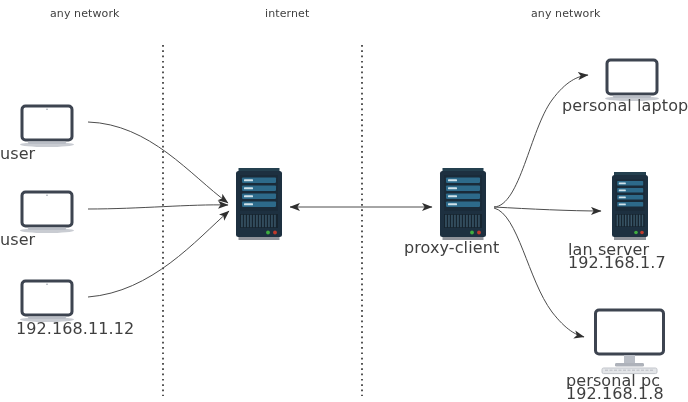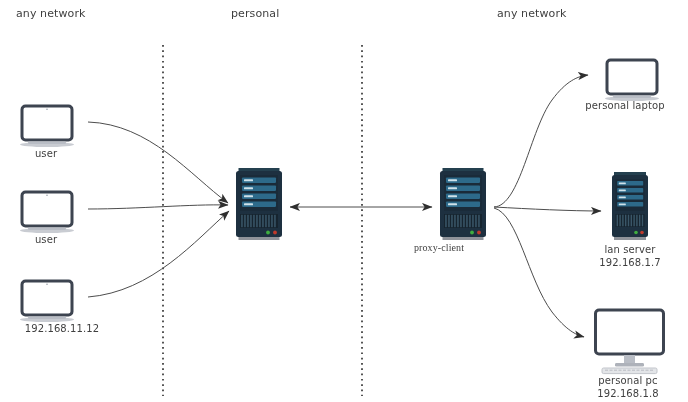--- a/index.html
+++ b/index.html
@@ -29,25 +29,26 @@
     width: 688px;
     height: 402px;
     display: block;
   }
   .zone-label {
     position: absolute;
     font-size: 11px;
     color: #3f3f3f;
     white-space: nowrap;
     letter-spacing: 0.1px;
+    margin-left: 34px;
   }
   .node-caption {
     position: absolute;
-    text-align: center;
-    font-size: 10px;
+    text-align: left;
+    font-size: 16px;
     line-height: 13px;
     color: #3f3f3f;
     white-space: nowrap;
     letter-spacing: 0.1px;
   }
   .node-caption .cap-name {
     display: block;
   }
   .node-caption .cap-ip {
     display: block;
@@ -238,37 +239,37 @@
         <rect x="38" y="59.6" width="3" height="1.3"></rect>
         <rect x="42.5" y="59.6" width="3" height="1.3"></rect>
         <rect x="47" y="59.6" width="3" height="1.3"></rect>
         <rect x="51.5" y="59.6" width="3" height="1.3"></rect>
         <rect x="56" y="59.6" width="3" height="1.3"></rect>
       </g>
     </g>
   </svg>
 
   <div class="zone-label" style="left:16px; top:7px;">any network</div>
-  <div class="zone-label" style="left:231px; top:7px;">personal</div>
+  <div class="zone-label" style="left:231px; top:7px;">internet</div>
   <div class="zone-label" style="left:497px; top:7px;">any network</div>
 
   <div class="node-caption" style="left:0px; top:147px; width:92px;">
     <span class="cap-name">user</span>
   </div>
 
   <div class="node-caption" style="left:0px; top:233px; width:92px;">
     <span class="cap-name">user</span>
   </div>
 
   <div class="node-caption" style="left:16px; top:322px; width:92px;">
     <span class="cap-ip">192.168.11.12</span>
   </div>
 
 
-  <div class="node-caption" style="left:368px; top:241px; width:142px;font-family:Liberation Serif, serif;">
+  <div class="node-caption" style="left:404px; top:241px; width:142px;">
     <span class="cap-name">proxy-client</span>
   </div>
 
   <div class="node-caption" style="left:562px; top:99px; width:126px;">
     <span class="cap-name">personal laptop</span>
   </div>
 
   <div class="node-caption" style="left:568px; top:243px; width:124px;">
     <span class="cap-name">lan server</span>
     <span class="cap-ip">192.168.1.7</span>

